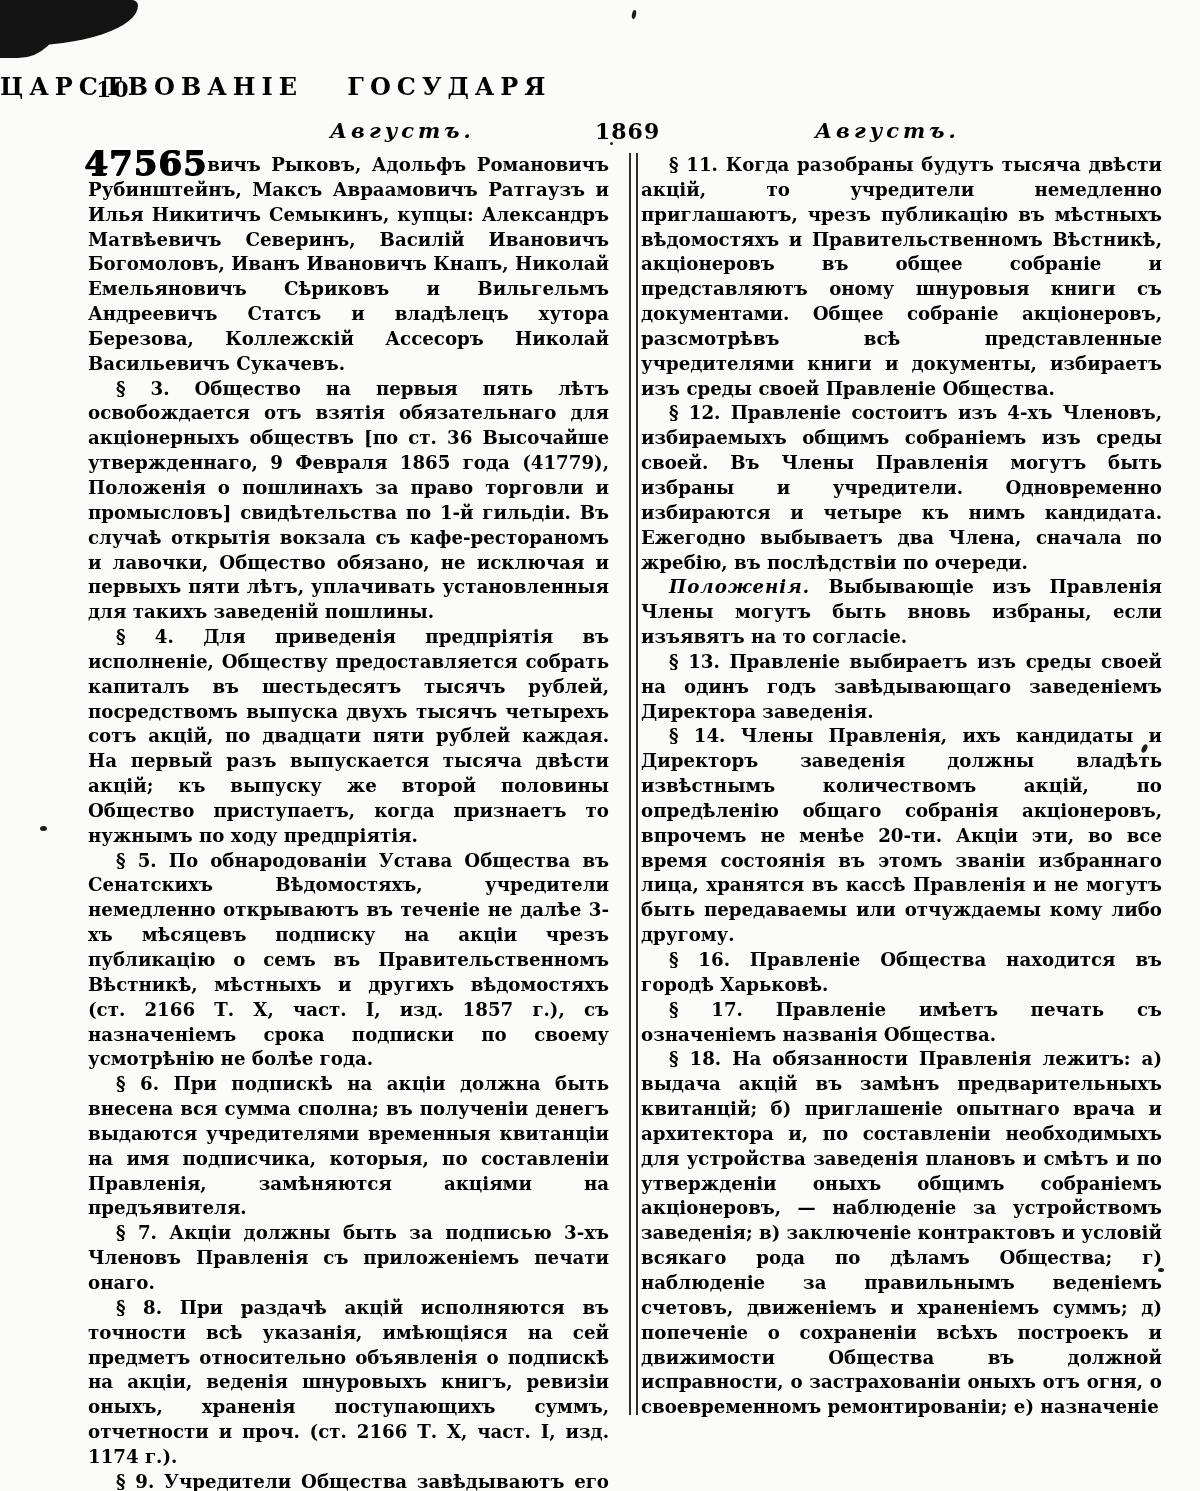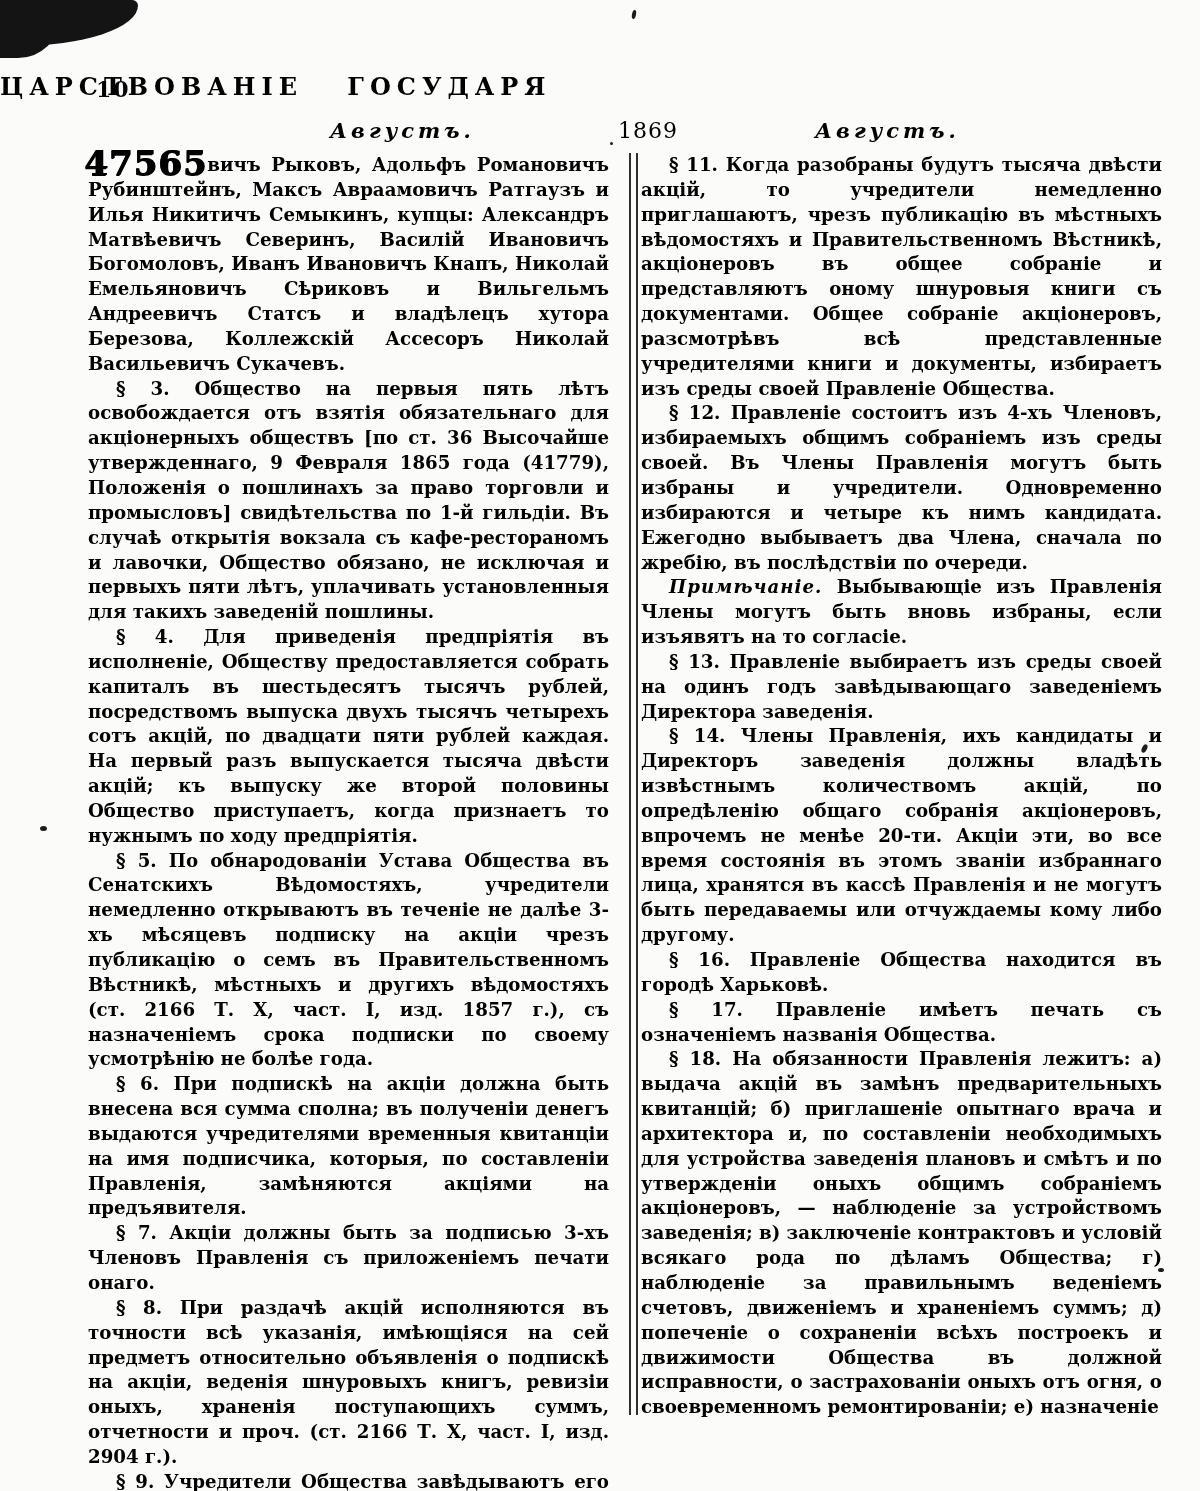--- a/index.html
+++ b/index.html
@@ -46,22 +46,22 @@
   }
   .subhead { position: absolute; top: 118px; left: 0; width: 100%; height: 30px; }
   .month {
     position: absolute;
     font-style: italic; font-weight: bold;
     font-size: 21px; letter-spacing: 4px;
   }
   .month.m-left  { left: 330px; }
   .month.m-right { left: 815px; }
   .year {
-    position: absolute; left: 618px;
-    font-size: 22px; font-weight: normal; letter-spacing: 1px; text-align: right;
+    position: absolute; left: 595px;
+    font-size: 22px; font-weight: bold; letter-spacing: 1px; text-align: right;
   }
   
   .col {
     position: absolute; top: 153px;
     width: 521px;
     text-align: justify;
   }
   .col-left  { left: 88px; }
   .col-right { left: 641px; }
   .divider {
@@ -112,30 +112,30 @@
   <div class="col col-left">
     <p class="para no-indent">
       <span class="act-number">47565</span>
       <span>вичъ Рыковъ, Адольфъ Романовичъ Рубинштейнъ, Максъ Авраамовичъ Ратгаузъ и Илья Никитичъ Семыкинъ, купцы: Александръ Матвѣевичъ Северинъ, Василій Ивановичъ Богомоловъ, Иванъ Ивановичъ Кнапъ, Николай Емельяновичъ Сѣриковъ и Вильгельмъ Андреевичъ Статсъ и владѣлецъ хутора Березова, Коллежскій Ассесоръ Николай Васильевичъ Сукачевъ.</span>
     </p>
     <p class="para">§ 3. Общество на первыя пять лѣтъ освобождается отъ взятія обязательнаго для акціонерныхъ обществъ [по ст. 36 Высочайше утвержденнаго, 9 Февраля 1865 года (41779), Положенія о пошлинахъ за право торговли и промысловъ] свидѣтельства по 1-й гильдіи. Въ случаѣ открытія вокзала съ кафе-рестораномъ и лавочки, Общество обязано, не исключая и первыхъ пяти лѣтъ, уплачивать установленныя для такихъ заведеній пошлины.</p>
     <p class="para">§ 4. Для приведенія предпріятія въ исполненіе, Обществу предоставляется собрать капиталъ въ шестьдесятъ тысячъ рублей, посредствомъ выпуска двухъ тысячъ четырехъ сотъ акцій, по двадцати пяти рублей каждая. На первый разъ выпускается тысяча двѣсти акцій; къ выпуску же второй половины Общество приступаетъ, когда признаетъ то нужнымъ по ходу предпріятія.</p>
     <p class="para">§ 5. По обнародованіи Устава Общества въ Сенатскихъ Вѣдомостяхъ, учредители немедленно открываютъ въ теченіе не далѣе 3-хъ мѣсяцевъ подписку на акціи чрезъ публикацію о семъ въ Правительственномъ Вѣстникѣ, мѣстныхъ и другихъ вѣдомостяхъ (ст. 2166 Т. X, част. I, изд. 1857 г.), съ назначеніемъ срока подписки по своему усмотрѣнію не болѣе года.</p>
     <p class="para">§ 6. При подпискѣ на акціи должна быть внесена вся сумма сполна; въ полученіи денегъ выдаются учредителями временныя квитанціи на имя подписчика, которыя, по составленіи Правленія, замѣняются акціями на предъявителя.</p>
     <p class="para">§ 7. Акціи должны быть за подписью 3-хъ Членовъ Правленія съ приложеніемъ печати онаго.</p>
-    <p class="para">§ 8. При раздачѣ акцій исполняются въ точности всѣ указанія, имѣющіяся на сей предметъ относительно объявленія о подпискѣ на акціи, веденія шнуровыхъ книгъ, ревизіи оныхъ, храненія поступающихъ суммъ, отчетности и проч. (ст. 2166 Т. X, част. I, изд. 2904 г.).</p>
+    <p class="para">§ 8. При раздачѣ акцій исполняются въ точности всѣ указанія, имѣющіяся на сей предметъ относительно объявленія о подпискѣ на акціи, веденія шнуровыхъ книгъ, ревизіи оныхъ, храненія поступающихъ суммъ, отчетности и проч. (ст. 2166 Т. X, част. I, изд. 1174 г.).</p>
     <p class="para">§ 9. Учредители Общества завѣдываютъ его дѣлами впредь до образованія Правленія (ст. 2175 Т. X, част. I, изд. 1857 г.).</p>
 
   </div>
 
   <div class="col col-right">
     <p class="para">§ 11. Когда разобраны будутъ тысяча двѣсти акцій, то учредители немедленно приглашаютъ, чрезъ публикацію въ мѣстныхъ вѣдомостяхъ и Правительственномъ Вѣстникѣ, акціонеровъ въ общее собраніе и представляютъ оному шнуровыя книги съ документами. Общее собраніе акціонеровъ, разсмотрѣвъ всѣ представленные учредителями книги и документы, избираетъ изъ среды своей Правленіе Общества.</p>
     <p class="para">§ 12. Правленіе состоитъ изъ 4-хъ Членовъ, избираемыхъ общимъ собраніемъ изъ среды своей. Въ Члены Правленія могутъ быть избраны и учредители. Одновременно избираются и четыре къ нимъ кандидата. Ежегодно выбываетъ два Члена, сначала по жребію, въ послѣдствіи по очереди.</p>
     <p class="para">
-      <span class="note-lead">Примѣчаніе.</span>
+      <span class="note-lead">Положенія.</span>
       <span>Выбывающіе изъ Правленія Члены могутъ быть вновь избраны, если изъявятъ на то согласіе.</span>
     </p>
     <p class="para">§ 13. Правленіе выбираетъ изъ среды своей на одинъ годъ завѣдывающаго заведеніемъ Директора заведенія.</p>
     <p class="para">§ 14. Члены Правленія, ихъ кандидаты и Директоръ заведенія должны владѣть извѣстнымъ количествомъ акцій, по опредѣленію общаго собранія акціонеровъ, впрочемъ не менѣе 20-ти. Акціи эти, во все время состоянія въ этомъ званіи избраннаго лица, хранятся въ кассѣ Правленія и не могутъ быть передаваемы или отчуждаемы кому либо другому.</p>
     <p class="para">§ 16. Правленіе Общества находится въ городѣ Харьковѣ.</p>
     <p class="para">§ 17. Правленіе имѣетъ печать съ означеніемъ названія Общества.</p>
     <p class="para">§ 18. На обязанности Правленія лежитъ: а) выдача акцій въ замѣнъ предварительныхъ квитанцій; б) приглашеніе опытнаго врача и архитектора и, по составленіи необходимыхъ для устройства заведенія плановъ и смѣтъ и по утвержденіи оныхъ общимъ собраніемъ акціонеровъ, — наблюденіе за устройствомъ заведенія; в) заключеніе контрактовъ и условій всякаго рода по дѣламъ Общества; г) наблюденіе за правильнымъ веденіемъ счетовъ, движеніемъ и храненіемъ суммъ; д) попеченіе о сохраненіи всѣхъ построекъ и движимости Общества въ должной исправности, о застрахованіи оныхъ отъ огня, о своевременномъ ремонтированіи; е) назначеніе</p>
   </div>
 
 </div>

